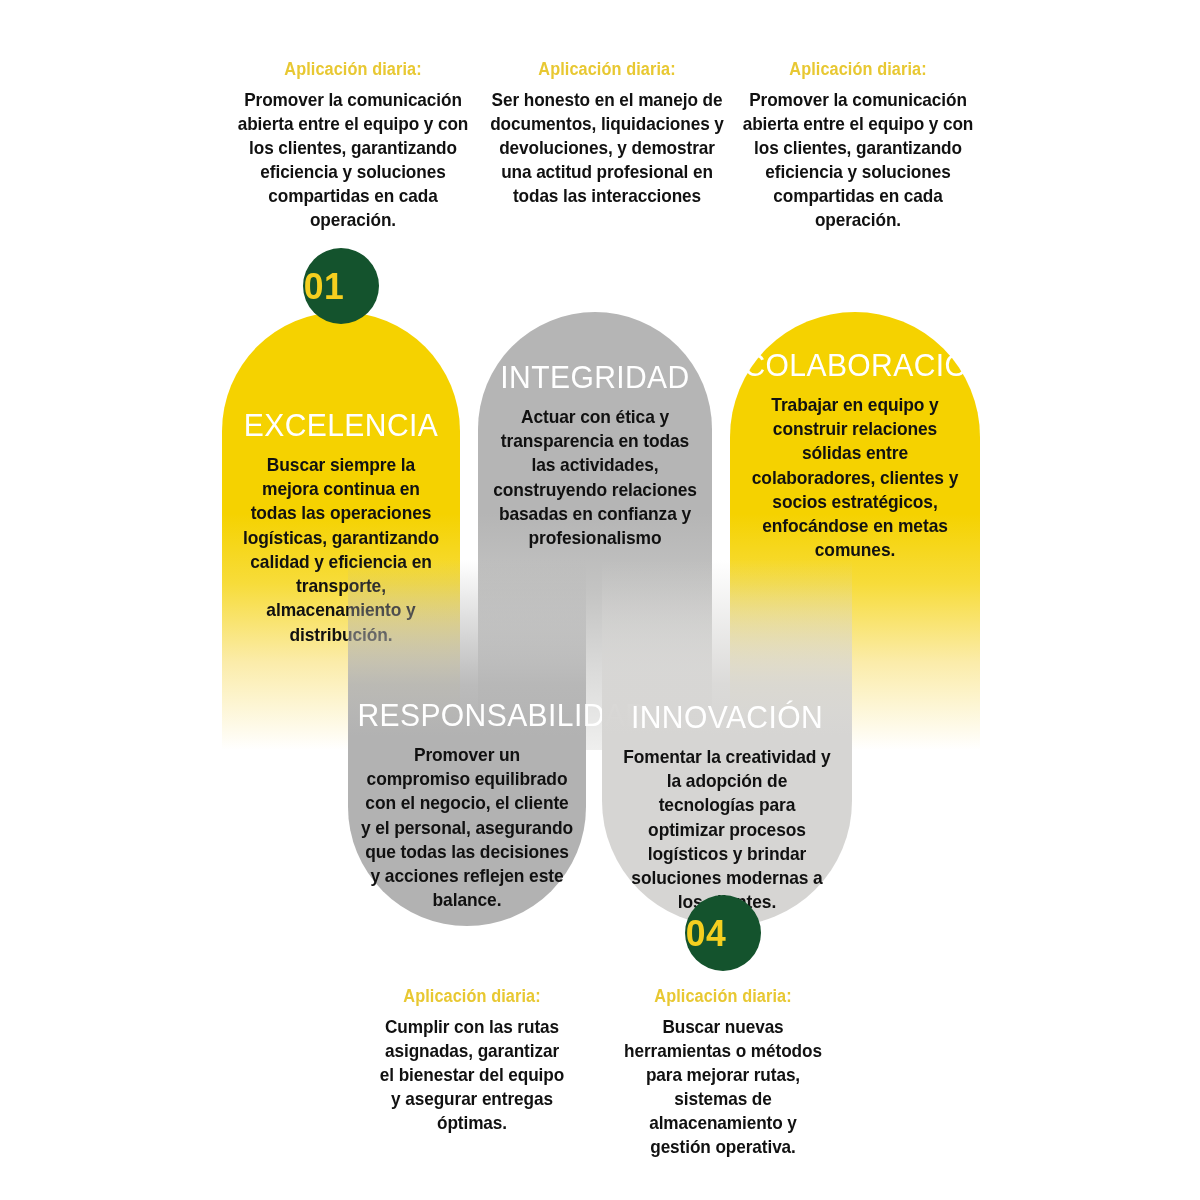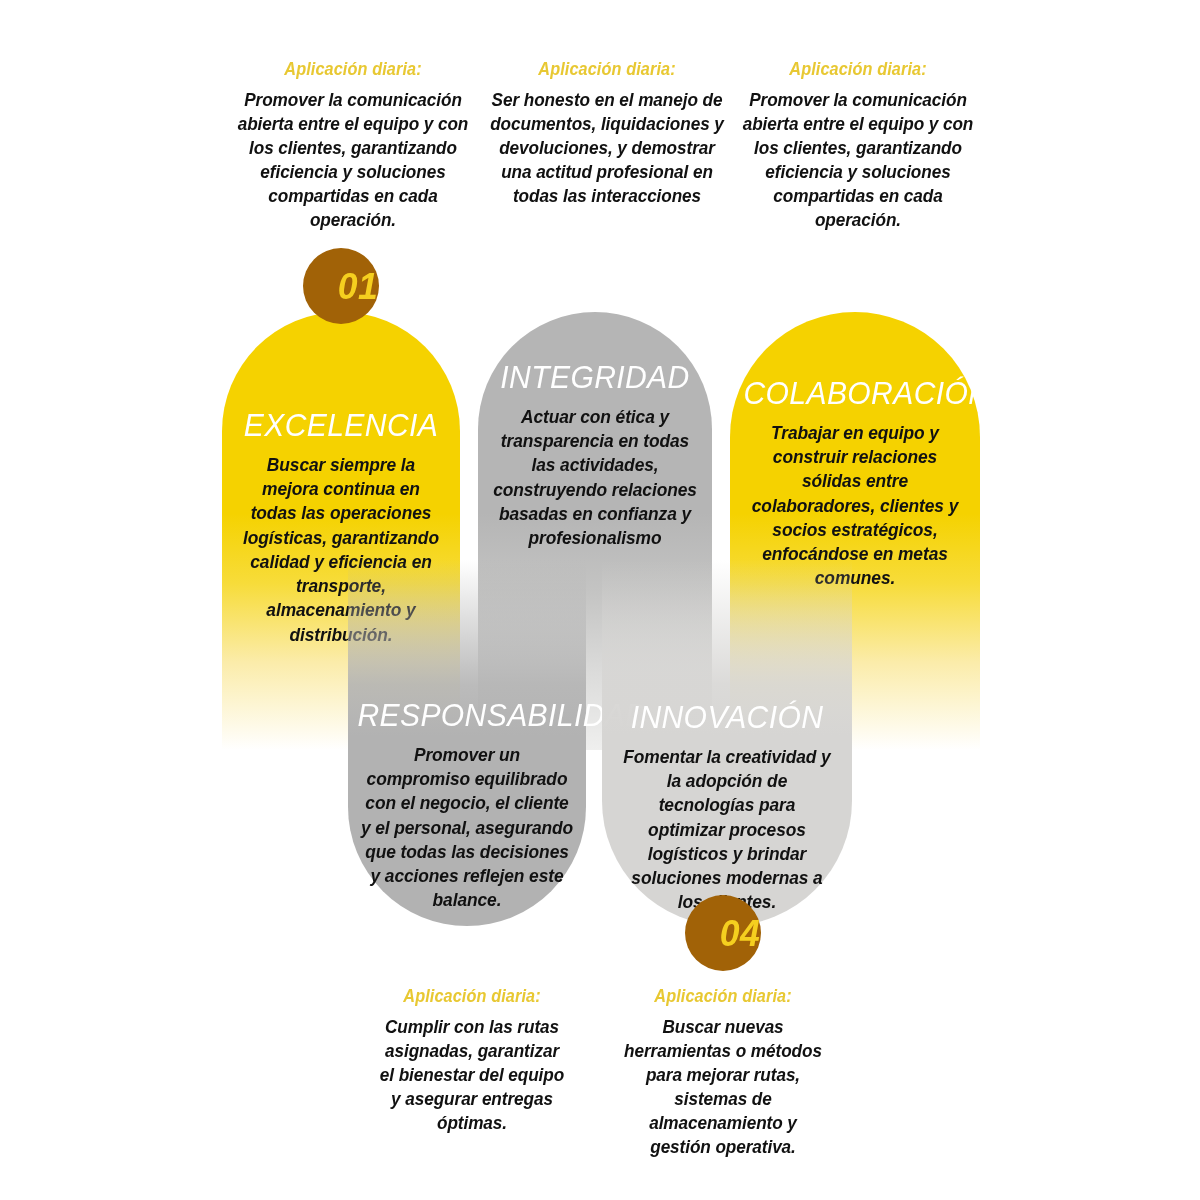--- a/index.html
+++ b/index.html
@@ -13,21 +13,20 @@
     height: 1200px;
     font-family: "Liberation Sans", "DejaVu Sans", sans-serif;
     overflow: hidden;
   }
 
   #infographic {
     position: relative;
     width: 968px;
     height: 1200px;
     background: #ffffff;
-    font-style: italic;
   }
 
   
   .caption {
     position: absolute;
     text-align: center;
     line-height: 1.30;
   }
   .caption-title {
     display: block;
@@ -91,34 +90,34 @@
   #pillar-01 { left: 222px;  top: 312px;  width: 238px; height: 438px; z-index: 2; }
   #pillar-03 { left: 478px;  top: 312px;  width: 234px; height: 438px; z-index: 2; }
   #pillar-05 { left: 730px;  top: 312px;  width: 250px; height: 438px; z-index: 2; }
 
   
   #pillar-02 { left: 348px;  top: 560px;  width: 238px; height: 366px; z-index: 3; }
   #pillar-04 { left: 602px;  top: 560px;  width: 250px; height: 366px; z-index: 3; }
 
   #pillar-01 .content { top: 50px; padding: 0 10px; margin-top: 48px; }
   #pillar-03 .content { top: 50px; padding: 0 8px; }
-  #pillar-05 .content { top: 66px; padding: 0 10px; }
+  #pillar-05 .content { top: 38px; padding: 0 10px; }
   #pillar-02 .content { top: 140px; padding: 0 6px; }
   #pillar-04 .content { top: 128px; padding: 0 10px; margin-top: 14px; }
 
   
   .badge {
     position: absolute;
     width: 76px;
     height: 76px;
     border-radius: 50%;
-    background: #a16207;
+    background: #14532d;
     display: flex;
     align-items: center;
-    justify-content: flex-end;
+    justify-content: flex-start;
     z-index: 6;
   }
   .badge-label {
     color: #f5cf1f;
     font-size: 37px;
     font-weight: 700;
     letter-spacing: 0.5px;
     line-height: 1;
     transform: scaleX(0.96);
   }

